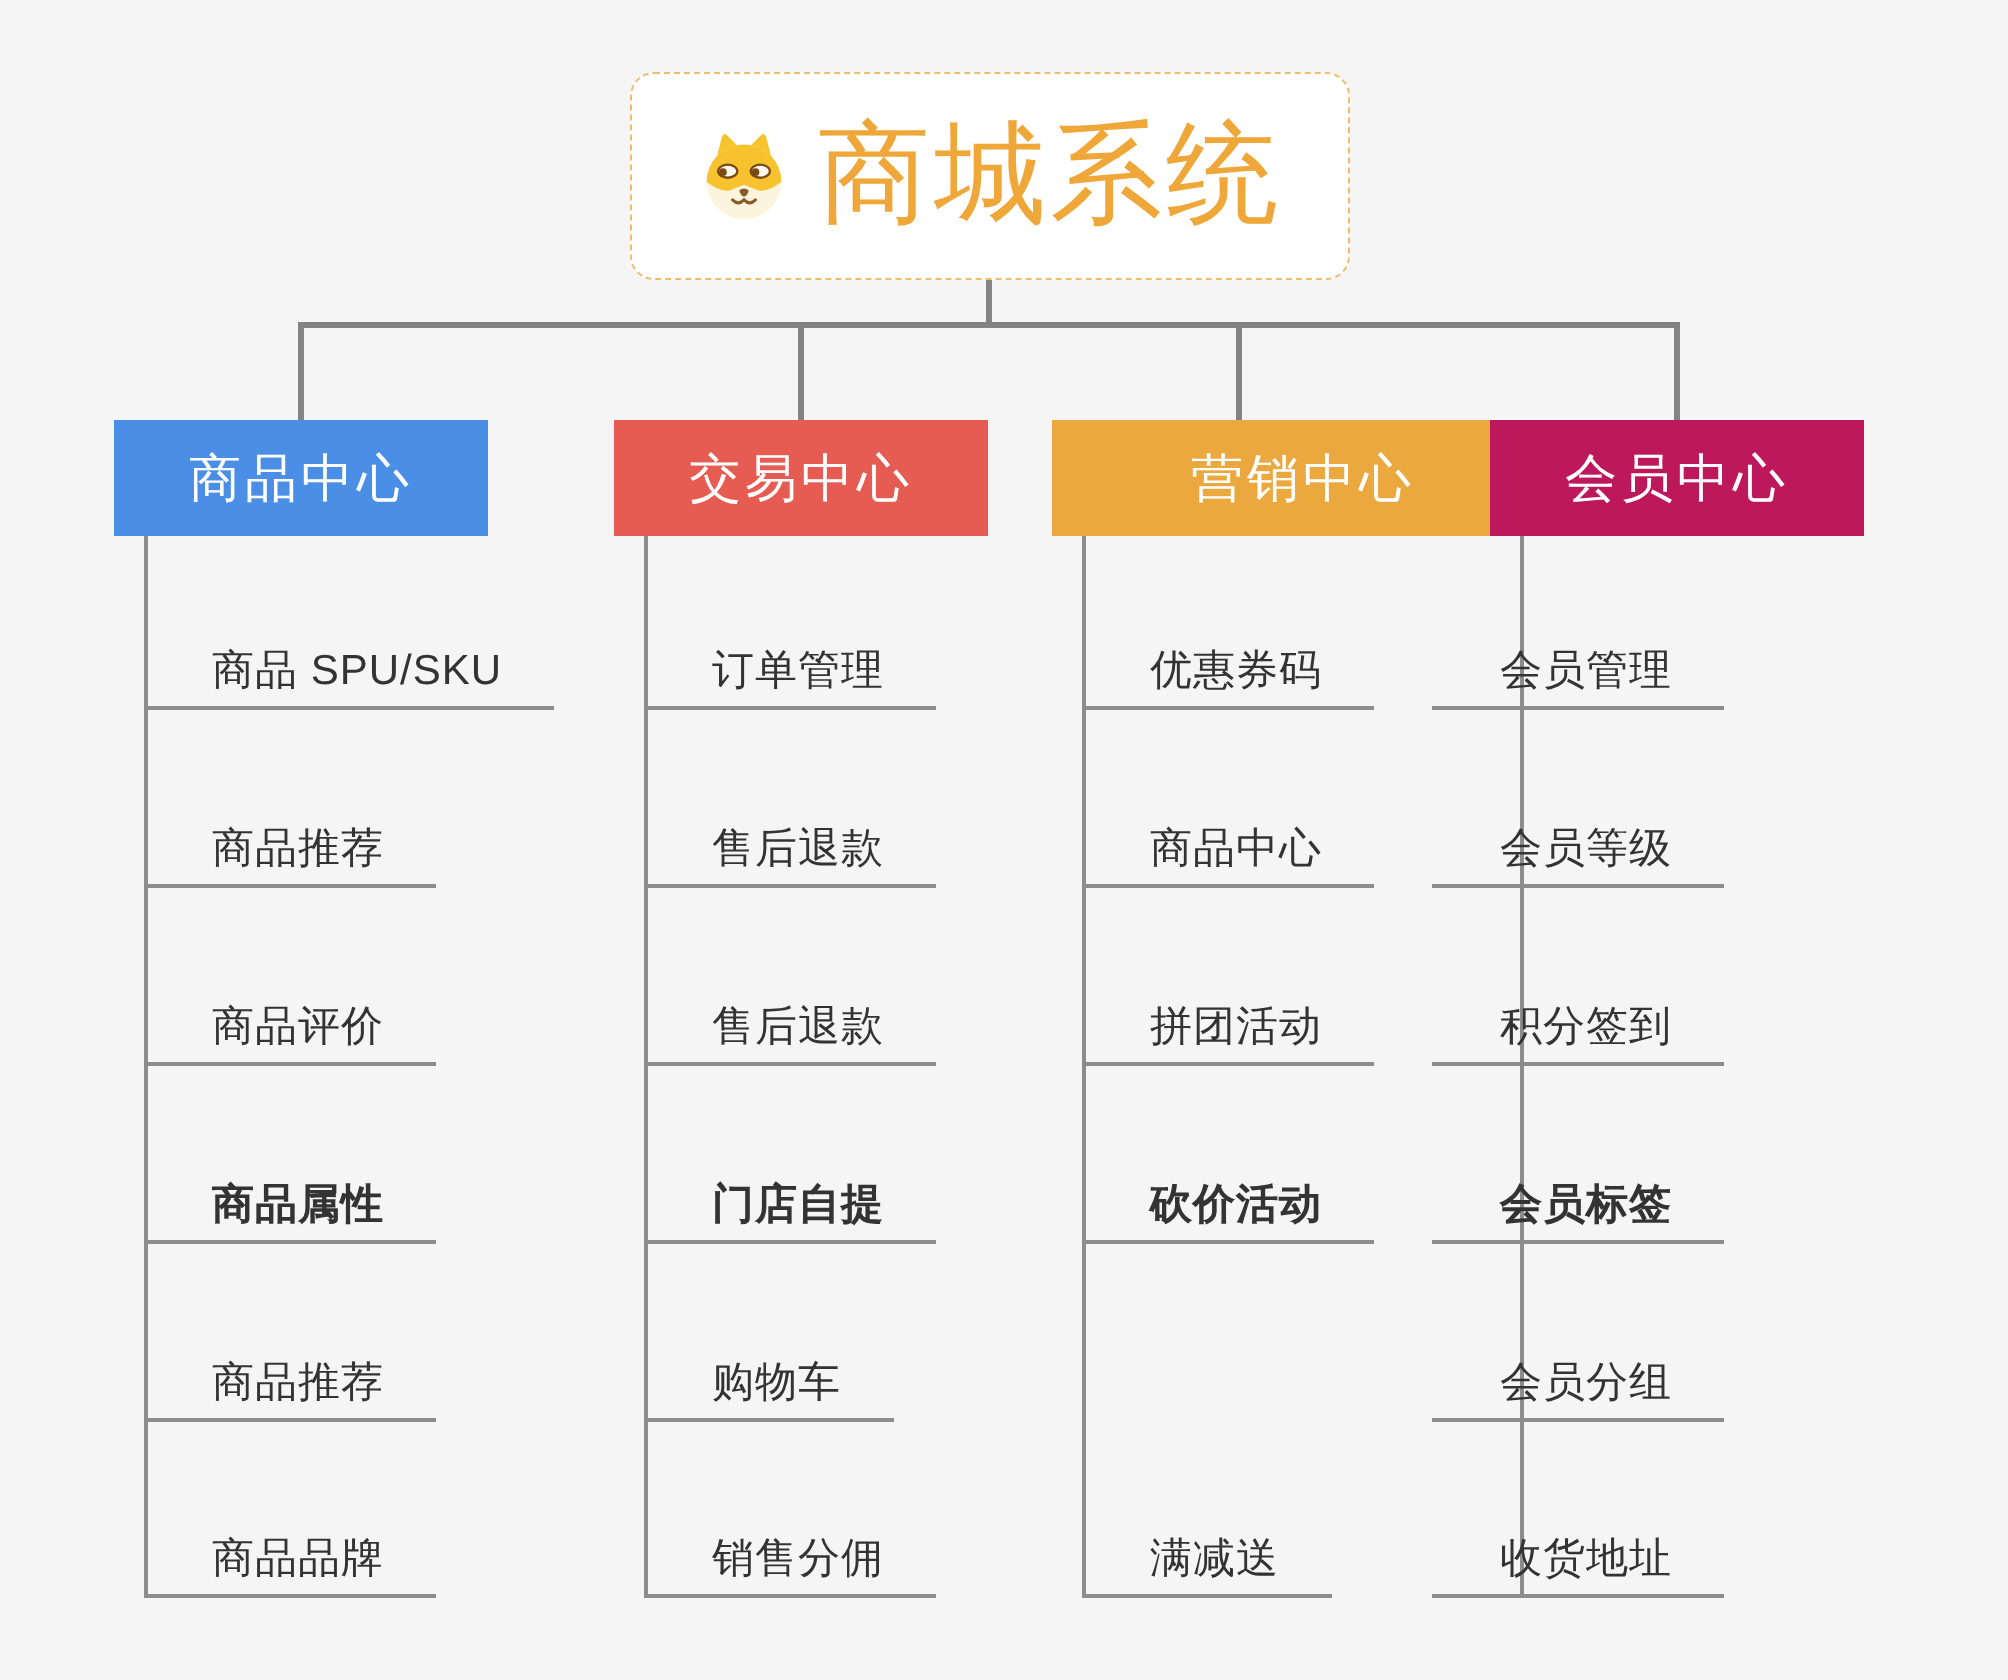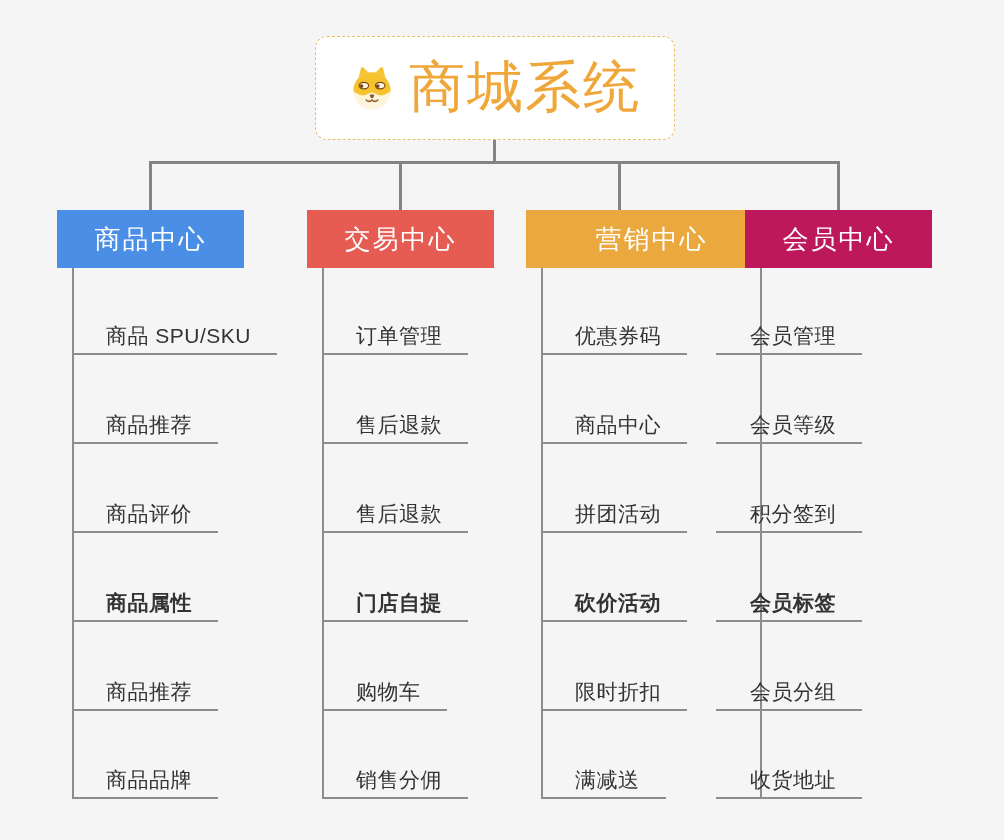--- a/index.html
+++ b/index.html
@@ -151,21 +151,20 @@
   <div class="leaf col2 r2">售后退款</div>
   <div class="leaf col2 r3">售后退款</div>
   <div class="leaf col2 r4">门店自提</div>
   <div class="leaf col2 r5">购物车</div>
   <div class="leaf col2 r6">销售分佣</div>
 
   <div class="leaf col3 r1">优惠券码</div>
   <div class="leaf col3 r2">商品中心</div>
   <div class="leaf col3 r3">拼团活动</div>
   <div class="leaf col3 r4">砍价活动</div>
-  <div class="leaf col3 r5">限时折扣</div>
   <div class="leaf col3 r6">满减送</div>
 
   <div class="leaf col4 r1">会员管理</div>
   <div class="leaf col4 r2">会员等级</div>
   <div class="leaf col4 r3">积分签到</div>
   <div class="leaf col4 r4">会员标签</div>
   <div class="leaf col4 r5">会员分组</div>
   <div class="leaf col4 r6">收货地址</div>
 
 </div>

